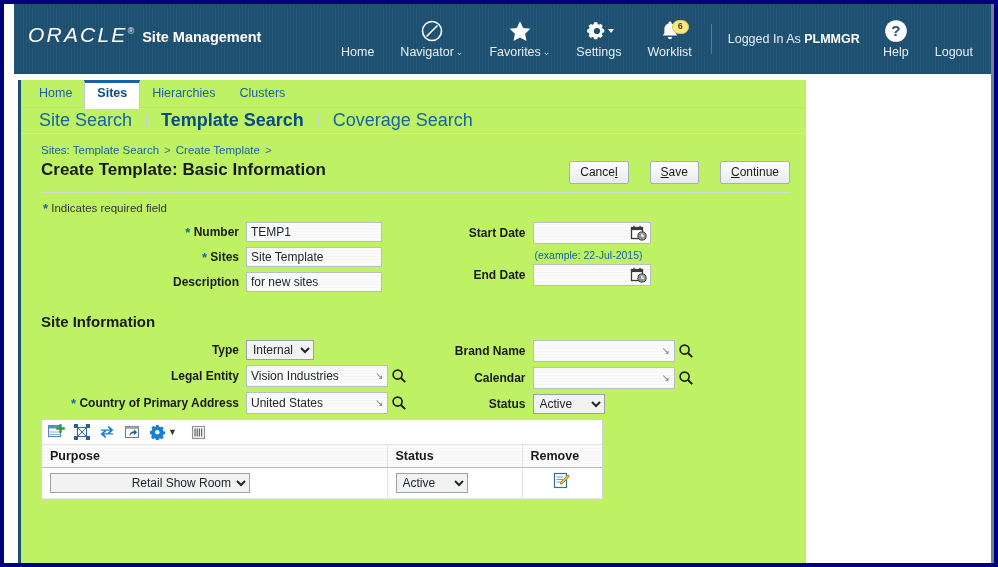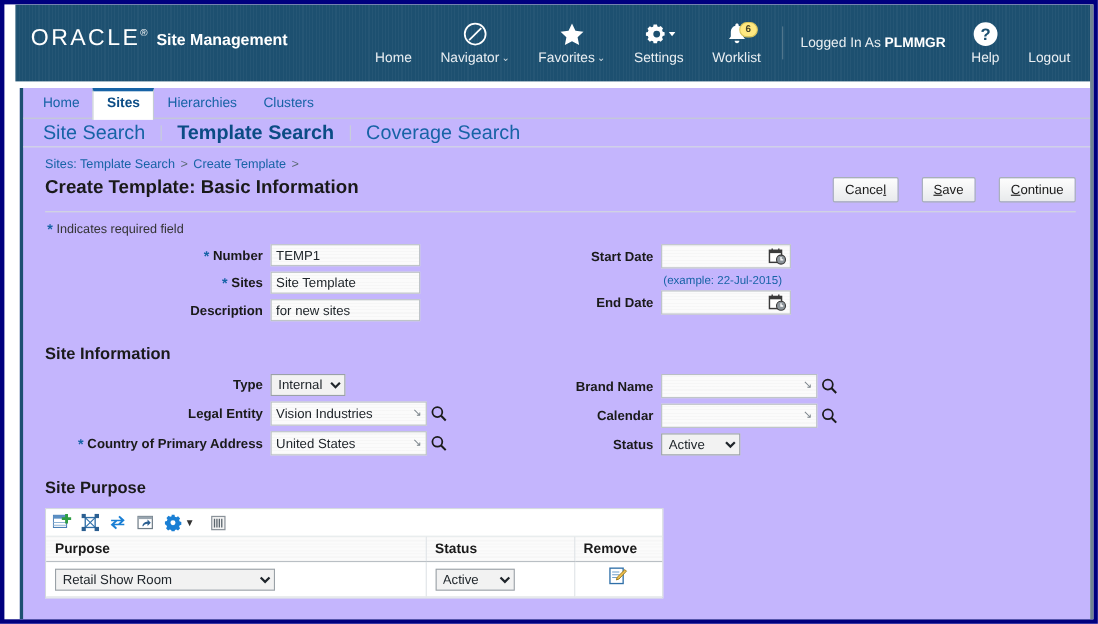--- a/index.html
+++ b/index.html
@@ -42,20 +42,21 @@
     display: flex; align-items: baseline; gap: 8px;
     white-space: nowrap;
   }
   .oracle-logo {
     font-family: "Liberation Sans", sans-serif;
     font-size: 21px;
     letter-spacing: 2.2px;
     color: #ffffff;
     font-weight: 400;
     position: relative;
+    font-style: italic;
   }
   .oracle-logo .reg {
     font-size: 9px;
     vertical-align: super;
     letter-spacing: 0;
   }
   .app-title {
     font-size: 14.5px;
     font-weight: bold;
     color: #ffffff;
@@ -112,22 +113,22 @@
     border-radius: 7px;
     padding: 0px 5px 1px 5px;
     border: 1px solid #d8c45c;
     line-height: 11px;
   }
 
   
   .page {
     position: absolute;
     left: 14px; top: 76px;
-    width: 976px; height: 483px;
-    background: #c4b5fd;
+    width: 788px; height: 483px;
+    background: #bef264;
     border-left: 3px solid #1d5070;
   }
 
   
   .tabs1 {
     position: relative;
     height: 28px;
     border-bottom: 1px solid #c4ccd2;
     padding-left: 6px;
   }
@@ -339,21 +340,21 @@
   table.grid td {
     padding: 4px 8px;
     border-right: 1px solid #dfe3e6;
     border-bottom: 1px solid #e4e8ea;
     background: #ffffff;
     vertical-align: middle;
   }
   table.grid td:last-child { border-right: none; text-align:center; }
   .th-purpose { width: 345px; }
   .th-status { width: 135px; }
-  .sel-purpose { width: 200px; }
+  .sel-purpose { width: 200px; text-align: right; }
   .sel-rowstatus { width: 72px; }
 </style>
 </head>
 <body>
 
 <div class="screen">
 
   <div class="gheader">
     <div class="inner">
       <div class="brand">
@@ -612,21 +613,20 @@
           </div>
 
           <div class="frow">
             <div class="flabel">Status</div>
             <select class="sel sel-status"><option value="Active">Active</option><option value="Inactive">Inactive</option></select>
           </div>
 
         </div>
       </div>
 
-      <h2 class="section">Site Purpose</h2>
 
       <div class="tablebox">
 
         <div class="toolbar">
 
           <span class="ticon">
             <svg width="17" height="16" viewBox="0 0 17 16">
               <rect x="0.5" y="1.5" width="12" height="11" fill="#ffffff" stroke="#4a7fb5" stroke-width="1"></rect>
               <rect x="0.5" y="1.5" width="12" height="3" fill="#5b8fc4"></rect>
               <line x1="0.5" y1="8" x2="12.5" y2="8" stroke="#8fb3d4" stroke-width="1"></line>

